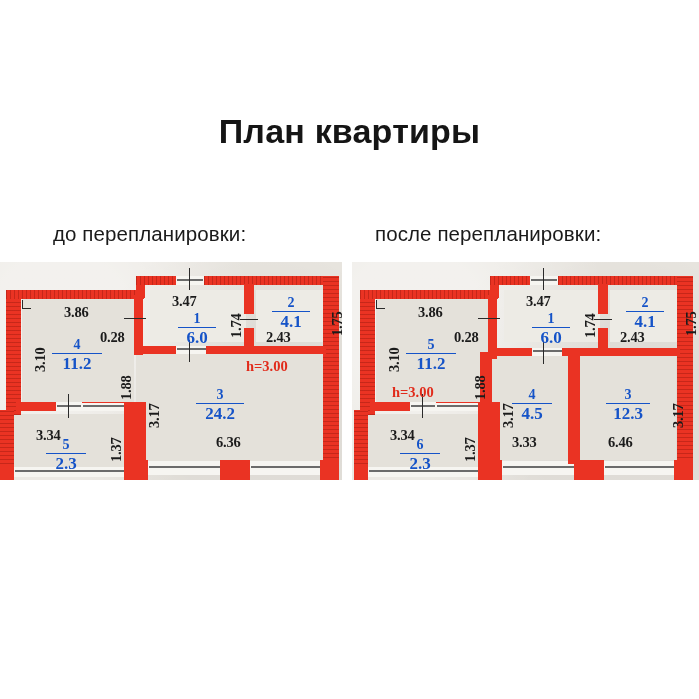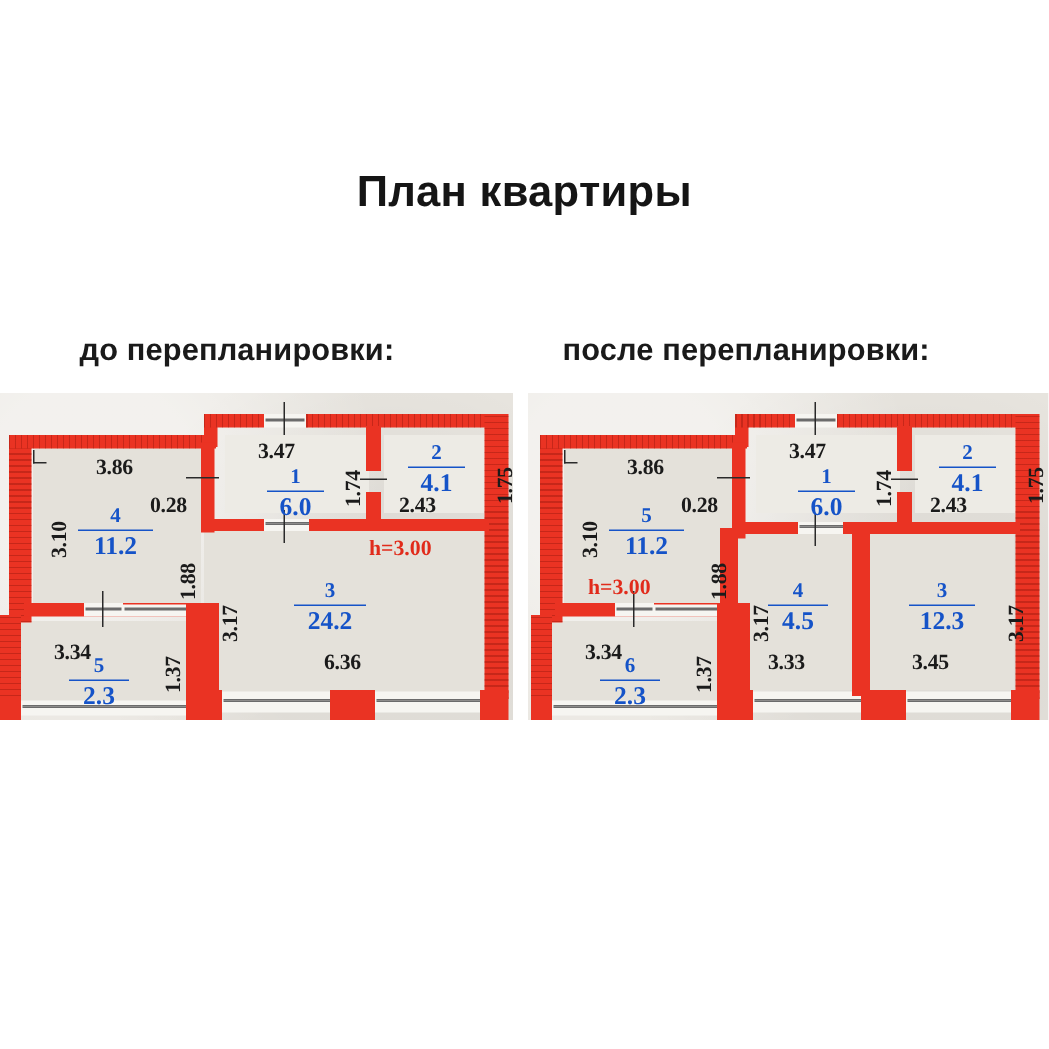--- a/index.html
+++ b/index.html
@@ -4,24 +4,24 @@
 <style>
   html,body{margin:0;padding:0;}
   body{
     width:699px;height:699px;background:#ffffff;
     font-family:"Liberation Sans", sans-serif;
     overflow:hidden;position:relative;
   }
   
   #page-title{
     position:absolute;left:0;top:112px;width:699px;text-align:center;
-    font-size:29px;font-weight:700;color:#151515;letter-spacing:.2px;
+    font-size:34px;font-weight:700;color:#151515;letter-spacing:.2px;
   }
   .subtitle{
-    position:absolute;top:222px;font-size:20.5px;font-weight:700;color:#1a1a1a;
+    position:absolute;top:222px;font-size:20.5px;font-weight:400;color:#1a1a1a;
     letter-spacing:.1px;white-space:nowrap;text-align:center;
   }
   #subtitle-before{left:53px;}
   #subtitle-after{left:375px;}
 
   
   .plan{
     position:absolute;top:262px;height:218px;
     background:#ebe8e2;overflow:hidden;
   }
@@ -218,21 +218,21 @@
   <div class="dim v" style="left:34px;top:110px;">3.10</div>
   <div class="dim" style="left:102px;top:67px;">0.28</div>
   <div class="dim" style="left:174px;top:31px;">3.47</div>
   <div class="dim v" style="left:230px;top:76px;">1.74</div>
   <div class="dim v" style="left:331px;top:74px;">1.75</div>
   <div class="dim" style="left:268px;top:67px;">2.43</div>
   <div class="dim v" style="left:120px;top:138px;">1.88</div>
   <div class="dim v" style="left:148px;top:166px;">3.17</div>
   <div class="dim v" style="left:318px;top:166px;">3.17</div>
   <div class="dim" style="left:160px;top:172px;">3.33</div>
-  <div class="dim" style="left:256px;top:172px;">3.45</div>
+  <div class="dim" style="left:256px;top:172px;">6.46</div>
   <div class="dim" style="left:38px;top:165px;">3.34</div>
   <div class="dim v" style="left:110px;top:200px;">1.37</div>
 
   <div class="hnote" style="left:40px;top:122px;">h=3.00</div>
 
   <div class="rlabel" style="left:54px;top:76px;width:50px;">
     <span class="num">5</span>
     <span class="area">11.2</span>
   </div>
   <div class="rlabel" style="left:48px;top:176px;width:40px;">

